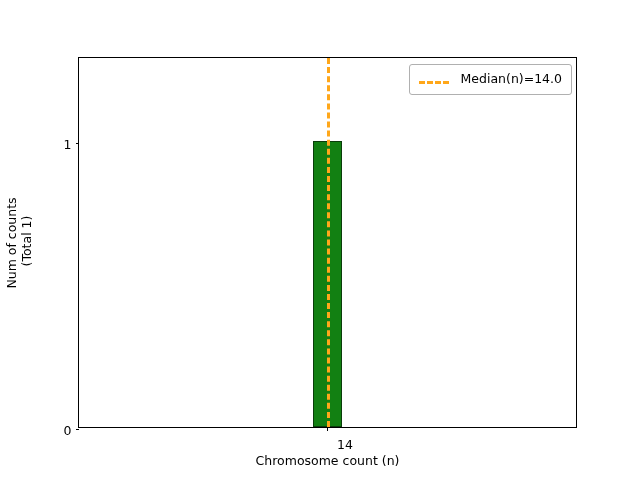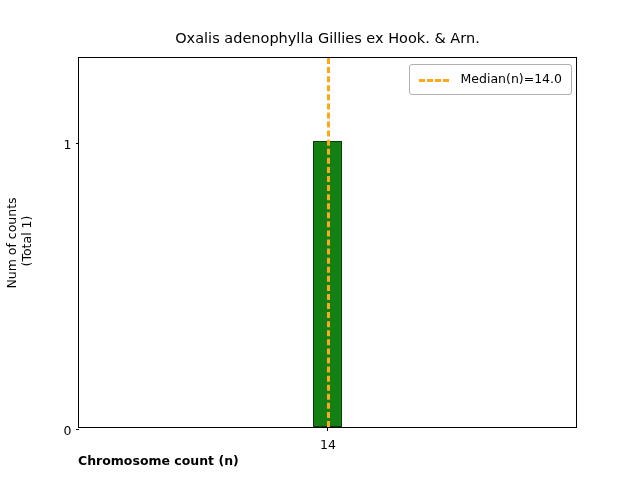--- a/index.html
+++ b/index.html
@@ -94,32 +94,33 @@
     width: 0;
     border-left: 1.1px solid #000000;
   }
   .xtick-label {
     position: absolute;
     top: calc(100% + 6px);
     transform: translateX(-50%);
     font-size: 12.5px;
     color: #000000;
     white-space: nowrap;
+    margin-left: 17px;
   }
 
   
   #xlabel {
     position: absolute;
     left: 78px;
     top: 453px;
     width: 499px;
-    font-size: 12.5px;
-    color: #000000;
-    white-space: nowrap;
-    font-weight: bold;
+    text-align: center;
+    font-size: 12.5px;
+    color: #000000;
+    white-space: nowrap;
   }
   #ylabel-wrap {
     position: absolute;
     left: 0px;
     top: 57px;
     width: 40px;
     height: 371px;
   }
   #ylabel {
     position: absolute;
@@ -140,21 +141,21 @@
     right: 4px;
     top: 6px;
     border: 1px solid #b0b0b0;
     border-radius: 3px;
     background: #ffffff;
     padding: 6px 9px 7px 9px;
     box-sizing: border-box;
   }
   .legend-row {
     display: flex;
-    align-items: center;
+    align-items: flex-end;
     gap: 12px;
   }
   .legend-sample {
     position: relative;
     width: 30px;
     height: 12px;
     flex: 0 0 30px;
   }
   .legend-sample::before {
     content: "";
@@ -173,21 +174,20 @@
     font-size: 12.5px;
     color: #000000;
     white-space: nowrap;
   }
 </style>
 </head>
 <body>
 
 <div id="figure">
 
-  <div id="chart-title">Oxalis adenophylla Gillies ex Hook. &amp; Arn.</div>
 
   <div id="plot-area">
 
     <div class="ytick" style="top: 371px;">
       <span class="ytick-label">0</span>
     </div>
     <div class="ytick" style="top: 84.5px;">
       <span class="ytick-label">1</span>
     </div>
 

